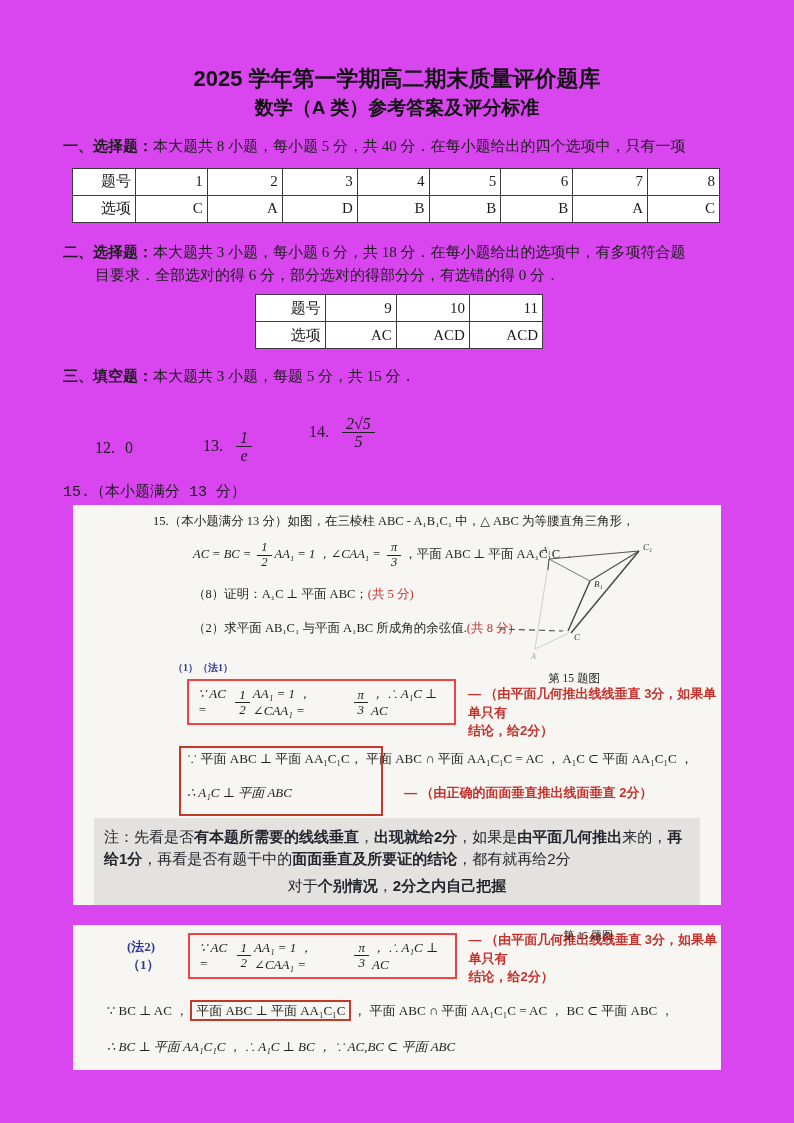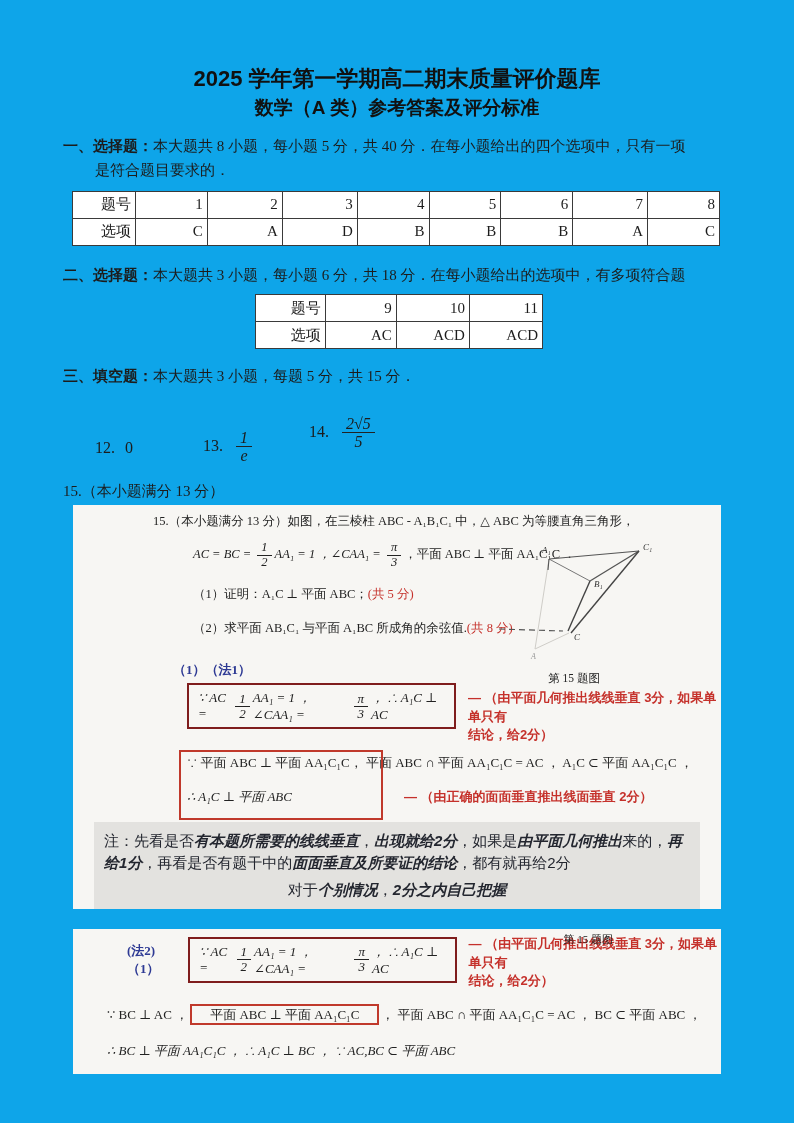--- a/index.html
+++ b/index.html
@@ -1,18 +1,18 @@
 <!DOCTYPE html>
 <html><head>
 <meta charset="utf-8">
 <style>
   html,body{margin:0;padding:0;background:#9a9a9a;}
   .page{
     width:794px;height:1123px;position:relative;margin:0 auto;
-    background:#0ea5e9;color:#1c1c1c;overflow:hidden;
+    background:#d946ef;color:#1c1c1c;overflow:hidden;
     font-family:"Liberation Serif","DejaVu Serif",serif;
   }
   .title{
     margin:0;padding-top:64px;text-align:center;
     font:bold 22px/1.35 "Liberation Sans","DejaVu Sans",sans-serif;color:#111;
   }
   .subtitle{
     margin:2px 0 0 0;text-align:center;
     font:bold 19px/1.3 "Liberation Sans","DejaVu Sans",sans-serif;color:#111;
   }
@@ -27,68 +27,67 @@
   .t2{margin:7px 0 0 255px;width:288px;}
   .t2 td{width:72px;}
   .answers{margin:18px 0 0 95px;display:flex;align-items:center;font-size:16px;height:52px;}
   .answers .num-lbl{margin-right:10px;}
   .answers .a-item{display:flex;align-items:center;}
   .answers .a1{width:108px;margin-top:32px;}
   .answers .a2{width:106px;margin-top:28px;}
   .frac{display:inline-flex;flex-direction:column;vertical-align:middle;text-align:center;line-height:1.08;margin:0 3px;font-style:italic;}
   .frac .fden{border-top:1.2px solid #222;padding:0 4px;}
   .frac .fnum{padding:0 4px;}
-  .q15-label{margin:24px 0 0 63px;font-size:15px;}
+  .q15-label{margin:24px 0 0 63px;font-size:15px;font-family:Liberation Mono, monospace;}
   
   .scan{position:relative;margin:4px 0 0 73px;width:648px;background:#f7f6f3;font-size:13px;color:#222;}
   .scan .red{color:#c5312b;}
   .scan .blue{color:#2e3a94;}
   .s-stem{margin:0 0 0 80px;padding-top:8px;font-size:12.5px;}
   .s-line{margin:11px 0 0 120px;font-size:12.5px;font-style:italic;}
   .s-line .cn{font-style:normal;}
   .s-part{margin:17px 0 0 120px;font-size:12.5px;}
   .figure{position:absolute;right:62px;top:32px;width:170px;text-align:center;}
   .figure .figcap{font-size:11.5px;margin-top:2px;color:#222;}
-  .m-label{margin:24px 0 0 100px;font-size:13px;font-weight:bold;}
+  .m-label{margin:24px 0 0 100px;font-size:10px;font-weight:bold;}
   .boxrow{display:flex;align-items:flex-start;margin:4px 0 0 114px;}
-  .redbox{border:2px solid #7f1d1d;padding:4px 9px;display:inline-flex;align-items:center;background:transparent;font-style:italic;}
+  .redbox{border:2px solid #ef4444;padding:4px 9px;display:inline-flex;align-items:center;background:transparent;font-style:italic;}
   .ann{margin-left:12px;font:bold 13px/1.4 "Liberation Sans","DejaVu Sans",sans-serif;color:#c5312b;padding-top:6px;}
   .box2wrap{position:relative;margin:10px 0 0 114px;width:530px;}
   .redrect{position:absolute;left:-8px;top:-4px;width:200px;height:66px;border:2px solid #c0392b;pointer-events:none;}
   .b2l1{margin:0;font-style:italic;}
   .b2l1 .cn,.b2l2 .cn{font-style:normal;}
   .b2row{display:flex;align-items:center;margin-top:16px;}
   .b2l2{margin:0;width:205px;font-style:italic;}
   .graynote{margin:16px 0 0 21px;width:586px;background:#e3e2df;padding:8px 10px 9px 10px;
     font:15px/1.45 "Liberation Sans","DejaVu Sans",sans-serif;color:#23262f;}
-  .graynote b{font-weight:bold;font-style:italic;}
+  .graynote b{font-weight:bold;}
   .graynote .centerline{text-align:center;margin-top:5px;}
   
   .scan2{margin-top:10px;padding-bottom:14px;}
   .figcap2{position:absolute;right:108px;top:3px;font-size:11px;margin:0;color:#222;}
   .m2row{display:flex;align-items:center;margin:20px 0 16px 54px;}
   .m2row .m2label{font-weight:bold;margin-right:8px;font-size:13px;}
   .s2line{margin:13px 0 0 34px;font-style:italic;}
   .s2line .cn{font-style:normal;}
-  .inlinebox{border:2px solid #c0392b;padding:1px 18px;margin:0 2px;}
+  .inlinebox{border:2px solid #c0392b;padding:1px 4px;margin:0 2px;}
   .footer{position:absolute;left:0;bottom:42px;width:100%;text-align:center;font-size:14.5px;color:#222;letter-spacing:1px;}
   svg text{font-family:"Liberation Serif","DejaVu Serif",serif;font-style:italic;}
 </style>
 </head>
 <body>
 
 <div class="page">
 
   <h1 class="title">2025 学年第一学期高二期末质量评价题库</h1>
   <h2 class="subtitle">数学（A 类）参考答案及评分标准</h2>
 
   <div class="para first">
     <span class="sec-head">一、选择题：</span><span>本大题共 8 小题，每小题 5 分，共 40 分．在每小题给出的四个选项中，只有一项</span>
   </div>
-  <div class="para cont">是符合题目要求的．</div>
 
   <table class="ans t1">
     <tbody>
         <tr>
       <td class="lbl">题号</td>
       <td>1</td>
       <td>2</td>
       <td>3</td>
       <td>4</td>
       <td>5</td>
@@ -106,20 +105,21 @@
       <td>B</td>
       <td>A</td>
       <td>C</td>
     </tr>
   </tbody>
     </table>
 
   <div class="para" style="margin-top:17px;">
     <span class="sec-head">二、选择题：</span><span>本大题共 3 小题，每小题 6 分，共 18 分．在每小题给出的选项中，有多项符合题</span>
   </div>
+  <div class="para cont">目要求．全部选对的得 6 分，部分选对的得部分分，有选错的得 0 分．</div>
 
   <table class="ans t2">
     <tbody>
         <tr>
       <td>题号</td>
       <td>9</td>
       <td>10</td>
       <td>11</td>
     </tr>
     <tr>
@@ -166,21 +166,21 @@
       <span>AC = BC = </span><span class="frac">
           <span class="fnum">1</span>
           <span class="fden">2</span>
         </span><span>AA₁ = 1 ，∠CAA₁ = </span><span class="frac">
           <span class="fnum">π</span>
           <span class="fden">3</span>
         </span><span class="cn">，平面 ABC ⊥ 平面 AA₁C₁C ．</span>
     </p>
 
     <p class="s-part">
-      <span>（1）证明：A₁C ⊥ 平面 ABC；</span><span class="red">(共 5 分)</span>
+      <span>（8）证明：A₁C ⊥ 平面 ABC；</span><span class="red">(共 5 分)</span>
     </p>
     <p class="s-part">
       <span>（2）求平面 AB₁C₁ 与平面 A₁BC 所成角的余弦值.</span><span class="red">(共 8 分)</span>
     </p>
 
     <div class="figure">
       <svg width="170" height="128" viewBox="0 0 170 128">
         <line x1="60" y1="22" x2="46" y2="112" stroke="#cfcdc8" stroke-width="1"></line>
         <line x1="46" y1="112" x2="80" y2="96" stroke="#cfcdc8" stroke-width="1"></line>
         <line x1="10" y1="92" x2="74" y2="94" stroke="#555" stroke-width="1.2" stroke-dasharray="6,4"></line>

